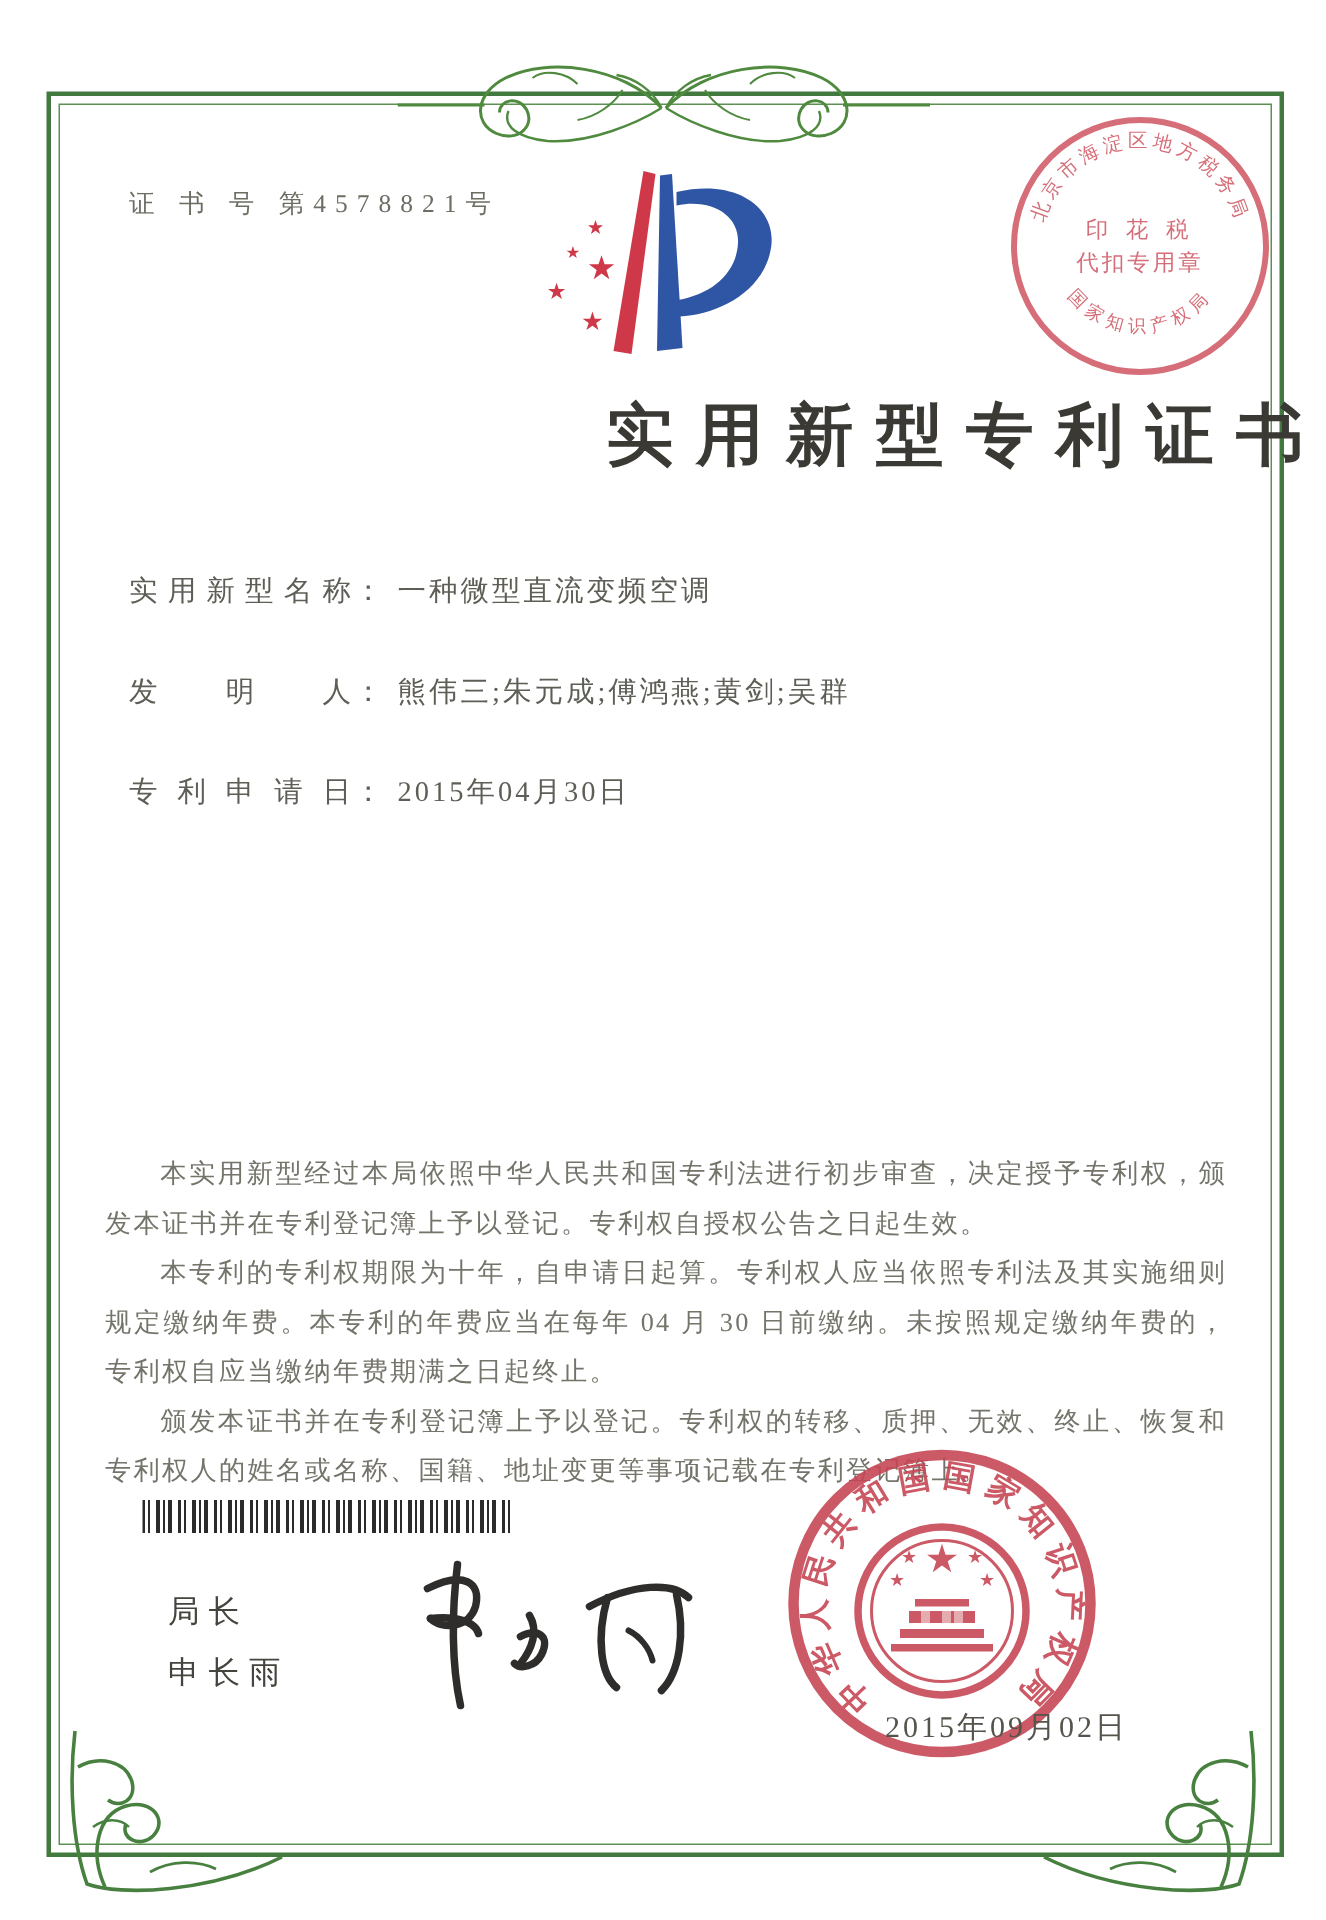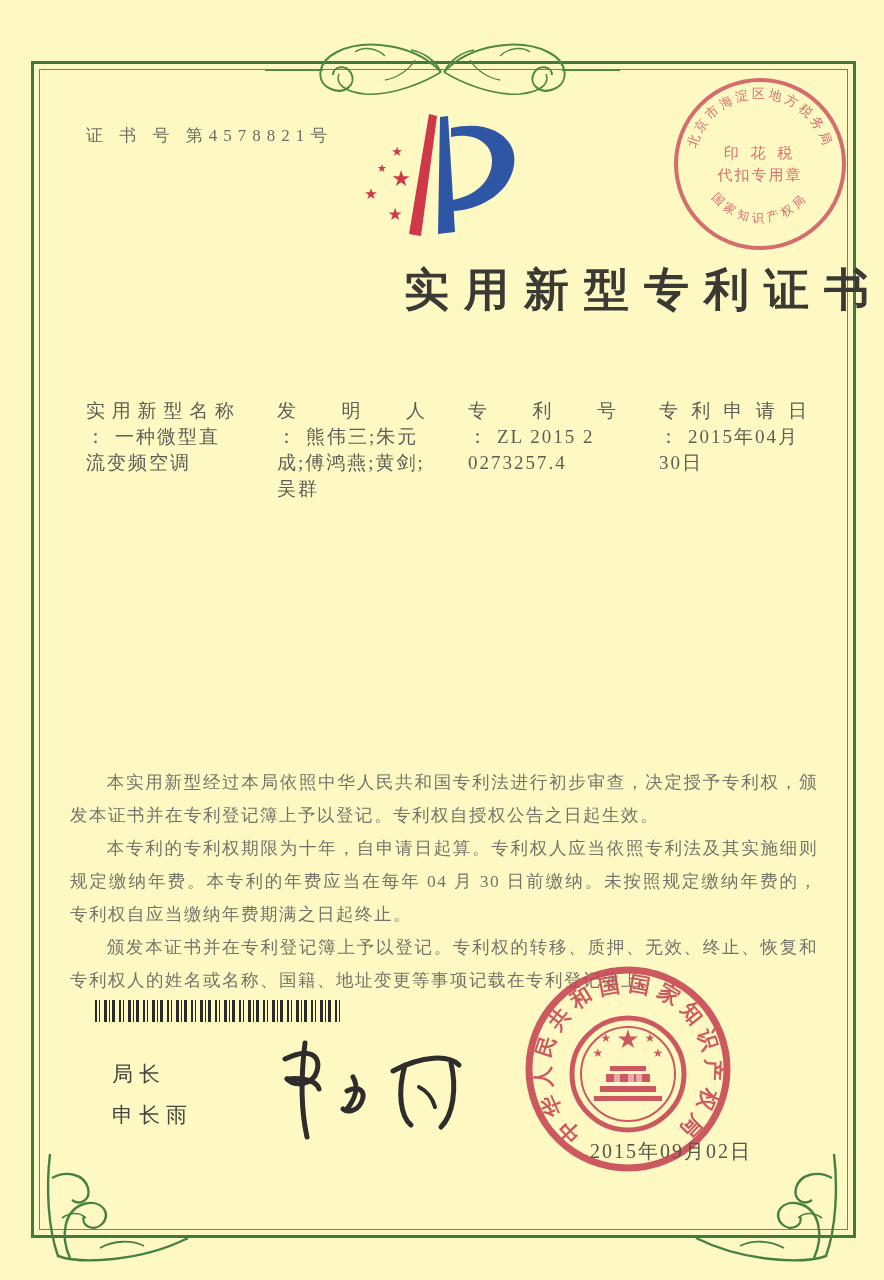--- a/index.html
+++ b/index.html
@@ -1,18 +1,18 @@
 <!DOCTYPE html>
 <html><head>
 <meta charset="utf-8">
 <style>
   html,body { margin:0; padding:0; background:#e8e8e4; }
   .page {
     position:relative; width:884px; height:1280px; margin:0 auto;
-    background:#fef9c3; overflow:hidden;
+    background:#ffffff; overflow:hidden;
     font-family:"Liberation Serif","DejaVu Serif",serif;
   }
   
   .frame-outer {
     position:absolute; left:31px; top:61px; right:28px; bottom:42px;
     border:3px solid #41793f;
   }
   .frame-inner {
     position:absolute; left:39px; top:69px; right:36px; bottom:50px;
     border:1px solid #5d9154;
@@ -26,22 +26,22 @@
   }
   .logo { position:absolute; left:325px; top:104px; }
   .seal-top-right { position:absolute; left:672px; top:76px; opacity:.82; }
   .title {
     position:absolute; left:0; top:260px; width:100%;
     text-align:right; font-size:45px; font-weight:bold;
     letter-spacing:15px; color:#3a3934; text-indent:15px;
   }
   
   .fields {
-    position:absolute; left:86px; top:398px; width:660px;
-    display:flex; flex-direction:row; gap:41px;
+    position:absolute; left:86px; top:382px; width:660px;
+    display:flex; flex-direction:column; gap:41px;
     font-size:19px; color:#5f5e56;
   }
   .field-row { line-height:26px; letter-spacing:2px; }
   .field-label {
     display:inline-block; width:150px; vertical-align:top;
     text-align:justify; text-align-last:justify;
   }
   .field-colon { display:inline-block; }
   .field-value { padding-left:8px; }
   
@@ -160,23 +160,20 @@
   </div>
 
   <div class="title">实用新型专利证书</div>
 
   <div class="fields">
     <div class="field-row">
       <span class="field-label">实用新型名称</span><span class="field-colon">：</span><span class="field-value">一种微型直流变频空调</span>
     </div>
     <div class="field-row">
       <span class="field-label">发明人</span><span class="field-colon">：</span><span class="field-value">熊伟三;朱元成;傅鸿燕;黄剑;吴群</span>
-    </div>
-    <div class="field-row">
-      <span class="field-label">专利号</span><span class="field-colon">：</span><span class="field-value">ZL 2015 2 0273257.4</span>
     </div>
     <div class="field-row">
       <span class="field-label">专利申请日</span><span class="field-colon">：</span><span class="field-value">2015年04月30日</span>
     </div>
   </div>
 
   <div class="body-text">
     <p>本实用新型经过本局依照中华人民共和国专利法进行初步审查，决定授予专利权，颁发本证书并在专利登记簿上予以登记。专利权自授权公告之日起生效。</p>
     <p>本专利的专利权期限为十年，自申请日起算。专利权人应当依照专利法及其实施细则规定缴纳年费。本专利的年费应当在每年 04 月 30 日前缴纳。未按照规定缴纳年费的，专利权自应当缴纳年费期满之日起终止。</p>
     <p>颁发本证书并在专利登记簿上予以登记。专利权的转移、质押、无效、终止、恢复和专利权人的姓名或名称、国籍、地址变更等事项记载在专利登记簿上。</p>

